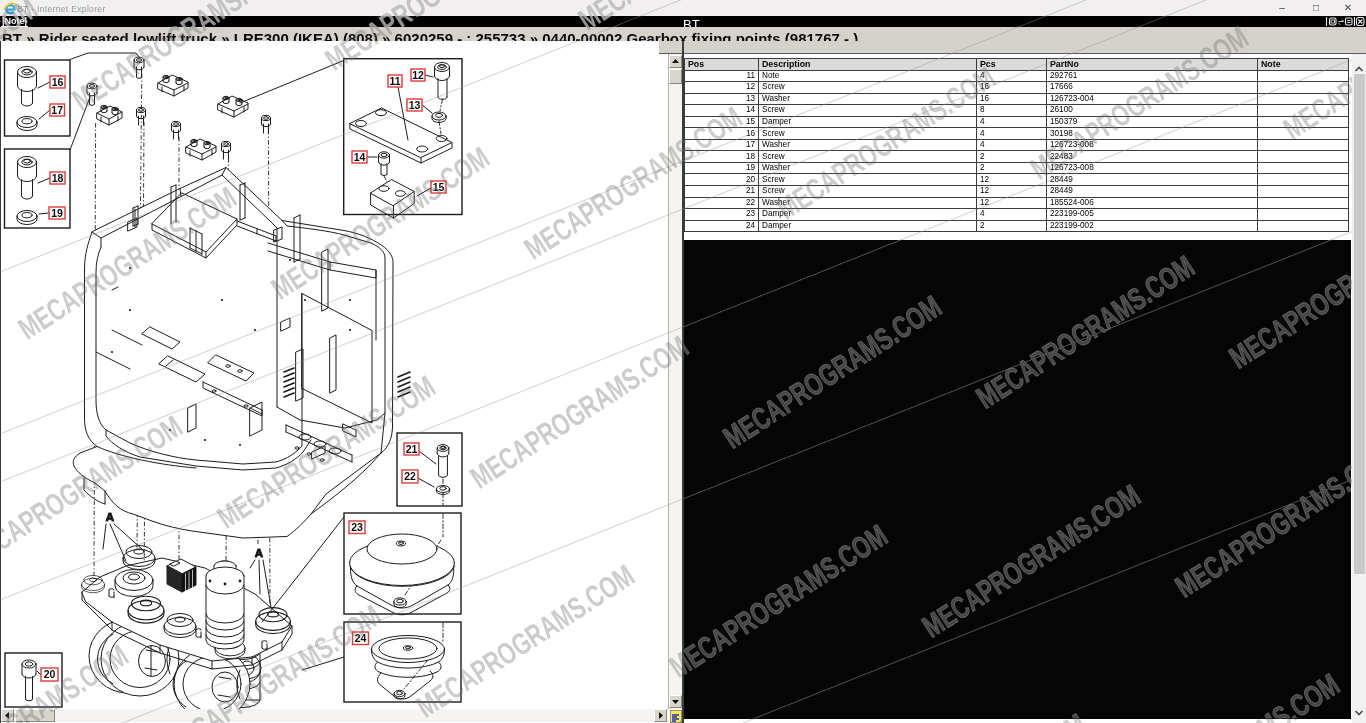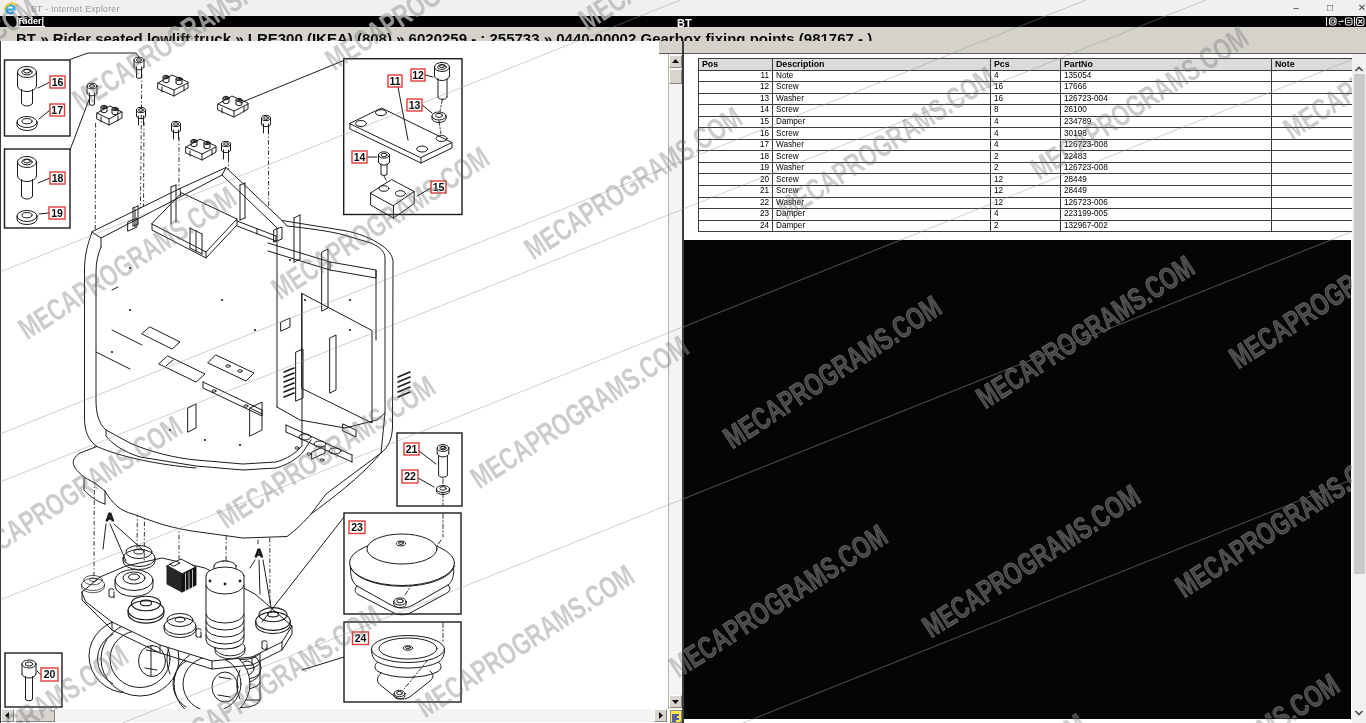--- a/index.html
+++ b/index.html
@@ -1,24 +1,24 @@
 <!DOCTYPE html>
 <html><head>
 <meta charset="utf-8">
 <style>
 html,body{margin:0;padding:0;}
 body{width:1366px;height:723px;position:relative;overflow:hidden;background:#fff;font-family:"Liberation Sans",sans-serif;transform:translateZ(0);-webkit-font-smoothing:antialiased;}
 .abs{position:absolute;}
-#crumbtxt,#arena,#titletxt,#btlbl,.winbtn,#ptable{transform:translateZ(0);opacity:0.999;margin-left:14px;}
+#crumbtxt,#arena,#titletxt,#btlbl,.winbtn,#ptable{transform:translateZ(0);opacity:0.999;}
 #titlebar{left:0;top:0;width:1366px;height:16px;background:#f1efef;}
 #titletxt{left:17px;top:3.5px;font-size:8.6px;color:#9a9a9a;letter-spacing:0.3px;}
 .winbtn{top:2px;font-size:10px;color:#444;width:20px;text-align:center;}
 #blackbar{left:0;top:16px;width:1366px;height:11px;background:#010101;color:#fff;}
 #arena{left:1px;top:16.5px;font-size:9px;font-weight:bold;color:#fff;border-bottom:1px solid #fff;padding:0 1px;line-height:9.5px;}
-#btlbl{left:663px;top:17px;font-size:11px;font-weight:bold;color:#fff;}
+#btlbl{left:683px;top:17px;font-size:13px;font-weight:normal;color:#fff;}
 #crumb{left:0;top:27px;width:1366px;height:14px;background:#d5d2cb;}
 #crumbtxt{left:2px;top:29.5px;font-size:15px;font-weight:bold;color:#0a0a0a;}
 #leftpane{left:0;top:41px;width:668px;height:682px;background:#fff;border-left:1px solid #3a3a3a;box-sizing:border-box;}
 #graytop{left:659px;top:41px;width:707px;height:13px;background:#d5d2cb;border-bottom:1px solid #5a5a5a;box-sizing:border-box;}
 #divider{left:682px;top:41px;width:1.5px;height:682px;background:#3c3c3c;}
 #rightpane{left:684px;top:54px;width:668px;height:669px;background:#fff;}
 #blackarea{left:684px;top:239.5px;width:667px;height:479px;background:#050505;}
 
 #lvtrack{left:668px;top:54px;width:14px;height:655px;background:#f5f4f2;border-left:1px solid #b5b2aa;box-sizing:border-box;}
 .cbtn{background:#d8d5ce;border:1px solid #8a877f;border-top-color:#fdfdfb;border-left-color:#fdfdfb;box-sizing:border-box;}
@@ -38,21 +38,21 @@
 <div class="abs" id="titlebar"></div>
 <svg class="abs" style="left:3px;top:1px" width="14" height="14" viewBox="0 0 14 14">
  <path d="M3.2,8.2 a4.2,4.2 0 1 1 8.4,0.3 l-8.4,0 a4.3,4.3 0 0 0 7.6,2.3" stroke="#2ba9e0" stroke-width="2.2" fill="none"></path>
  <path d="M1.2,8.8 C2.6,4.2 7.6,1.4 11.6,2.8 C12.6,3.2 13.3,3.9 13.7,4.7" stroke="#f2c51d" stroke-width="1.7" fill="none"></path>
 </svg>
 <div class="abs" id="titletxt">BT - Internet Explorer</div>
 <div class="abs winbtn" style="left:1272px;">–</div>
 <div class="abs winbtn" style="left:1306px;">□</div>
 <div class="abs winbtn" style="left:1338px;">✕</div>
 <div class="abs" id="blackbar"></div>
-<div class="abs" id="arena">|Rider|</div>
+<div class="abs" id="arena">|Note|</div>
 <div class="abs" id="btlbl">BT</div>
 <svg class="abs" style="left:1325px;top:17px" width="41" height="9" viewBox="0 0 41 9">
  <g stroke="#ececec" stroke-width="1.1" fill="none">
   <line x1="1.5" y1="0" x2="1.5" y2="9"></line>
   <rect x="4.5" y="1" width="6.5" height="7" rx="1.5"></rect>
   <rect x="6" y="3" width="3.5" height="3" stroke-width="0.9"></rect>
   <path d="M13.5 4.5h5m-1.6-1.8 1.8 1.8m-5.2 1.6 1.8 1.8" stroke-width="0.9"></path>
   <rect x="20.5" y="1" width="6.5" height="7" rx="1.5"></rect>
   <line x1="22" y1="3.5" x2="25.5" y2="3.5" stroke-width="0.9"></line>
       <line x1="22" y1="5.5" x2="25.5" y2="5.5" stroke-width="0.9"></line>
@@ -500,21 +500,21 @@
         <th>Pos</th>
         <th>Description</th>
         <th>Pcs</th>
         <th>PartNo</th>
         <th>Note</th>
       </tr>
 <tr>
         <td class="n">11</td>
         <td>Note</td>
         <td>4</td>
-        <td>135054</td>
+        <td>292761</td>
         <td></td>
       </tr>
 <tr>
         <td class="n">12</td>
         <td>Screw</td>
         <td>16</td>
         <td>17666</td>
         <td></td>
       </tr>
 <tr>
@@ -528,21 +528,21 @@
         <td class="n">14</td>
         <td>Screw</td>
         <td>8</td>
         <td>26100</td>
         <td></td>
       </tr>
 <tr>
         <td class="n">15</td>
         <td>Damper</td>
         <td>4</td>
-        <td>234789</td>
+        <td>150379</td>
         <td></td>
       </tr>
 <tr>
         <td class="n">16</td>
         <td>Screw</td>
         <td>4</td>
         <td>30198</td>
         <td></td>
       </tr>
 <tr>
@@ -577,35 +577,35 @@
         <td class="n">21</td>
         <td>Screw</td>
         <td>12</td>
         <td>28449</td>
         <td></td>
       </tr>
 <tr>
         <td class="n">22</td>
         <td>Washer</td>
         <td>12</td>
-        <td>126723-006</td>
+        <td>185524-006</td>
         <td></td>
       </tr>
 <tr>
         <td class="n">23</td>
         <td>Damper</td>
         <td>4</td>
         <td>223199-005</td>
         <td></td>
       </tr>
 <tr>
         <td class="n">24</td>
         <td>Damper</td>
         <td>2</td>
-        <td>132967-002</td>
+        <td>223199-002</td>
         <td></td>
       </tr>
 </tbody>
   </table>
 <svg class="abs" style="left:0;top:0;pointer-events:none" width="1366" height="723" viewBox="0 0 1366 723">
     <g>
 <line x1="-20" y1="280" x2="1386" y2="-282" stroke="rgba(150,150,150,0.45)" stroke-width="1"></line>
 <line x1="-20" y1="442" x2="1386" y2="-120" stroke="rgba(150,150,150,0.45)" stroke-width="1"></line>
 <line x1="-20" y1="490" x2="1386" y2="-72" stroke="rgba(150,150,150,0.45)" stroke-width="1"></line>
 <line x1="-20" y1="608" x2="1386" y2="46" stroke="rgba(150,150,150,0.45)" stroke-width="1"></line>

